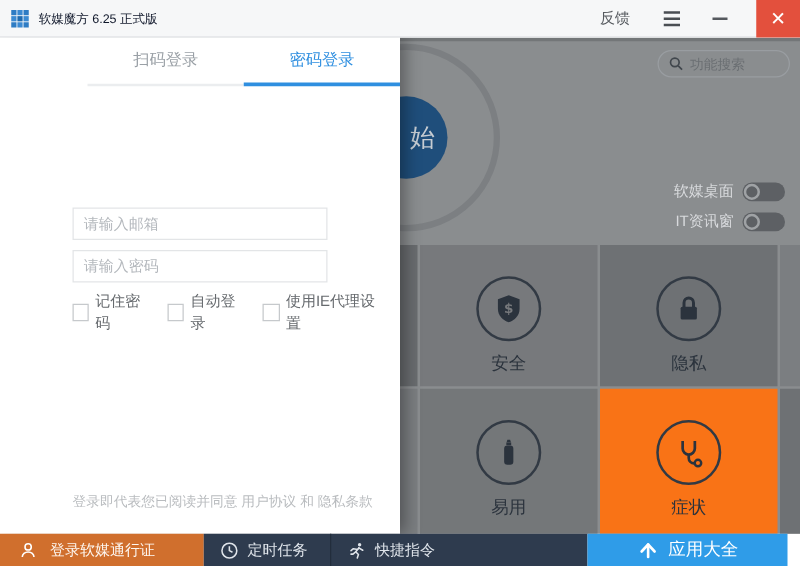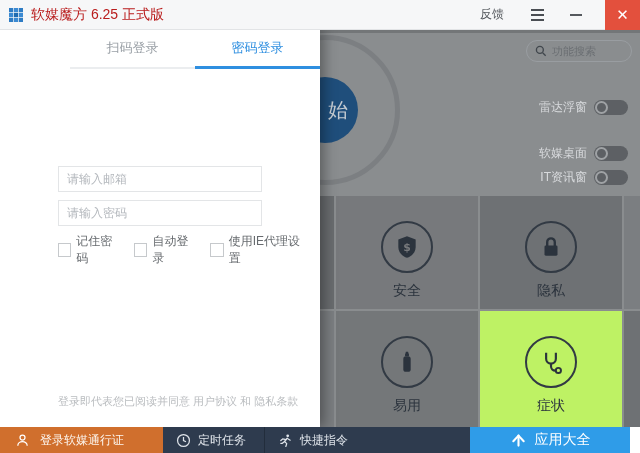--- a/index.html
+++ b/index.html
@@ -4,21 +4,21 @@
 <style>
   html,body{margin:0;padding:0;background:#d8d8d8;}
   .stage{position:relative;width:640px;height:453px;overflow:hidden;background:#fff;
          font-family:"Liberation Sans","DejaVu Sans",sans-serif;
          -webkit-font-smoothing:antialiased;}
 
   
   .titlebar{position:absolute;left:0;top:0;width:640px;height:30px;background:#f6f7f8;
             border-bottom:1px solid #e2e4e6;box-sizing:border-box;display:flex;align-items:center;z-index:20;}
   .app-logo{margin-left:8px;width:16px;height:16px;display:flex;}
-  .win-title{margin-left:7px;font-size:14px;color:#b91c1c;}
+  .win-title{margin-left:7px;font-size:10px;color:#0f172a;}
   .tb-right{margin-left:auto;display:flex;align-items:center;height:100%;}
   .feedback{font-size:12px;color:#55595e;margin-right:27px;cursor:pointer;}
   .menu-bars{display:flex;flex-direction:column;gap:3px;margin-right:26px;cursor:pointer;}
   .menu-bars i{display:block;width:13px;height:2px;background:#4a4e53;}
   .min-dash{width:12px;height:2px;background:#55595e;margin-right:23px;cursor:pointer;}
   .close-btn{width:35px;height:30px;background:#e3503d;color:#fff;display:flex;align-items:center;
              justify-content:center;font-size:15px;cursor:pointer;}
 
   
   .login-panel{position:absolute;left:0;top:30px;width:320px;height:397px;background:#fff;z-index:10;
@@ -58,21 +58,21 @@
   .trow .tlabel{font-size:12px;color:#d8dadd;}
   .switch{width:34px;height:15px;background:#5d6064;border-radius:8px;position:relative;cursor:pointer;}
   .knob{position:absolute;left:1px;top:1px;width:13px;height:13px;border-radius:50%;
         border:2px solid #9fa2a5;box-sizing:border-box;background:#5d6064;}
   .t1{top:69px;} .t2{top:92px;} .t3{top:115px;} .t4{top:139px;}
 
   .cell{position:absolute;}
   .r1{top:166px;height:113px;} .r2{top:281px;height:116px;}
   .c0{left:0;width:14px;} .c1{left:16px;width:142px;} .c2{left:160px;width:142px;} .c3{left:304px;width:16px;}
   .s11{background:#696c6f;} .s12{background:#7b7e81;} .s21{background:#7b7e81;} .s22{background:#6e7174;}
-  .tileA{background:#77797c;} .tileB{background:#6e7174;} .tileC{background:#747779;} .tileD{background:#bef264;}
+  .tileA{background:#77797c;} .tileB{background:#6e7174;} .tileC{background:#747779;} .tileD{background:#f97316;}
   .tile{display:flex;flex-direction:column;align-items:center;padding-top:25px;box-sizing:border-box;cursor:pointer;}
   .icon-ring{width:52px;height:52px;border-radius:50%;border:2px solid #323a44;box-sizing:border-box;
              display:flex;align-items:center;justify-content:center;}
   .tile .tile-label{margin-top:9px;font-size:14px;color:#2b333d;}
 
   
   .bottombar{position:absolute;left:0;bottom:0;width:630px;height:26px;display:flex;z-index:20;}
   .bb-orange{width:163px;background:#d06f2d;display:flex;align-items:center;padding-left:15px;gap:10px;
              box-sizing:border-box;color:#fdf6ef;font-size:12px;cursor:pointer;}
   .bb-navy{flex:1;background:#2e3b4e;display:flex;align-items:center;color:#dfe4ea;}
@@ -121,26 +121,20 @@
     </div>
 
     <div class="search">
       <svg width="12" height="12" viewBox="0 0 16 16">
         <circle cx="6.5" cy="6.5" r="4.6" fill="none" stroke="#41474d" stroke-width="1.8"></circle>
         <line x1="10.2" y1="10.2" x2="14.2" y2="14.2" stroke="#41474d" stroke-width="1.8"></line>
       </svg>
       <span>功能搜索</span>
     </div>
 
-    <div class="trow t1">
-      <span class="tlabel">雷达浮窗</span>
-      <div class="switch">
-          <div class="knob"></div>
-        </div>
-    </div>
     <div class="trow t3">
       <span class="tlabel">软媒桌面</span>
       <div class="switch">
           <div class="knob"></div>
         </div>
     </div>
     <div class="trow t4">
       <span class="tlabel">IT资讯窗</span>
       <div class="switch">
           <div class="knob"></div>

